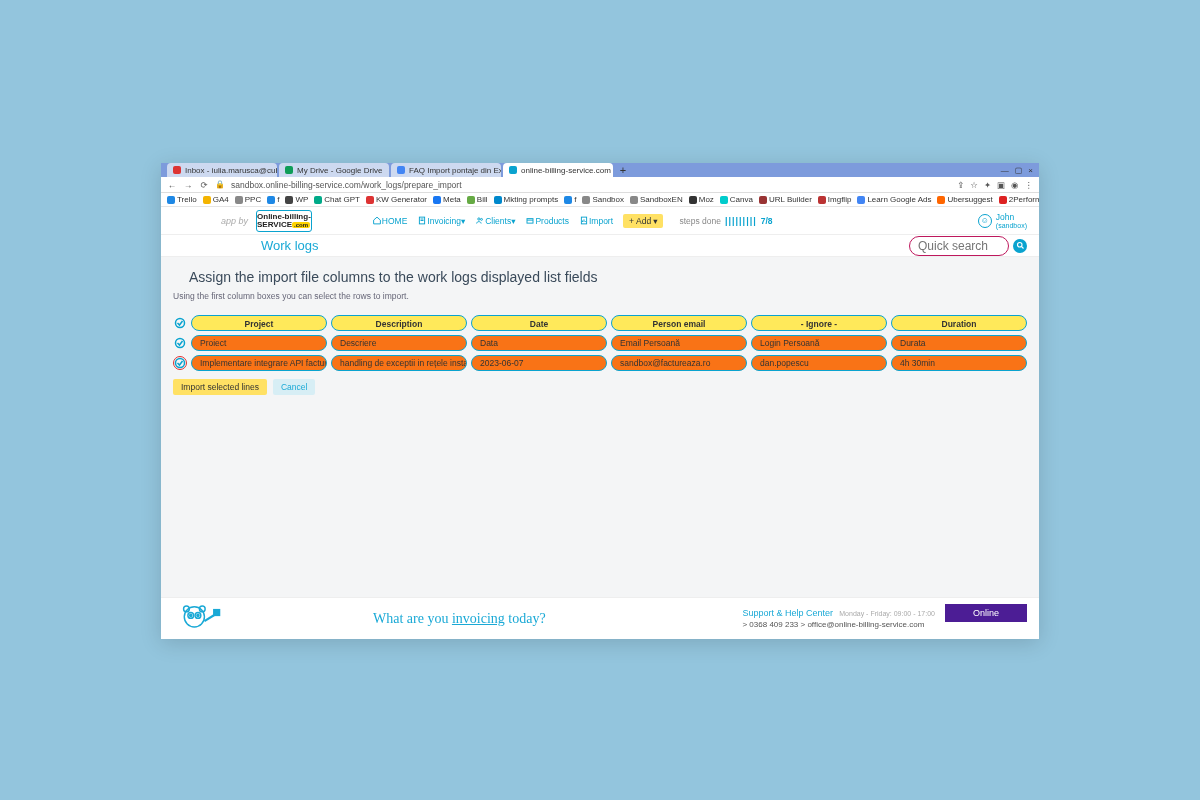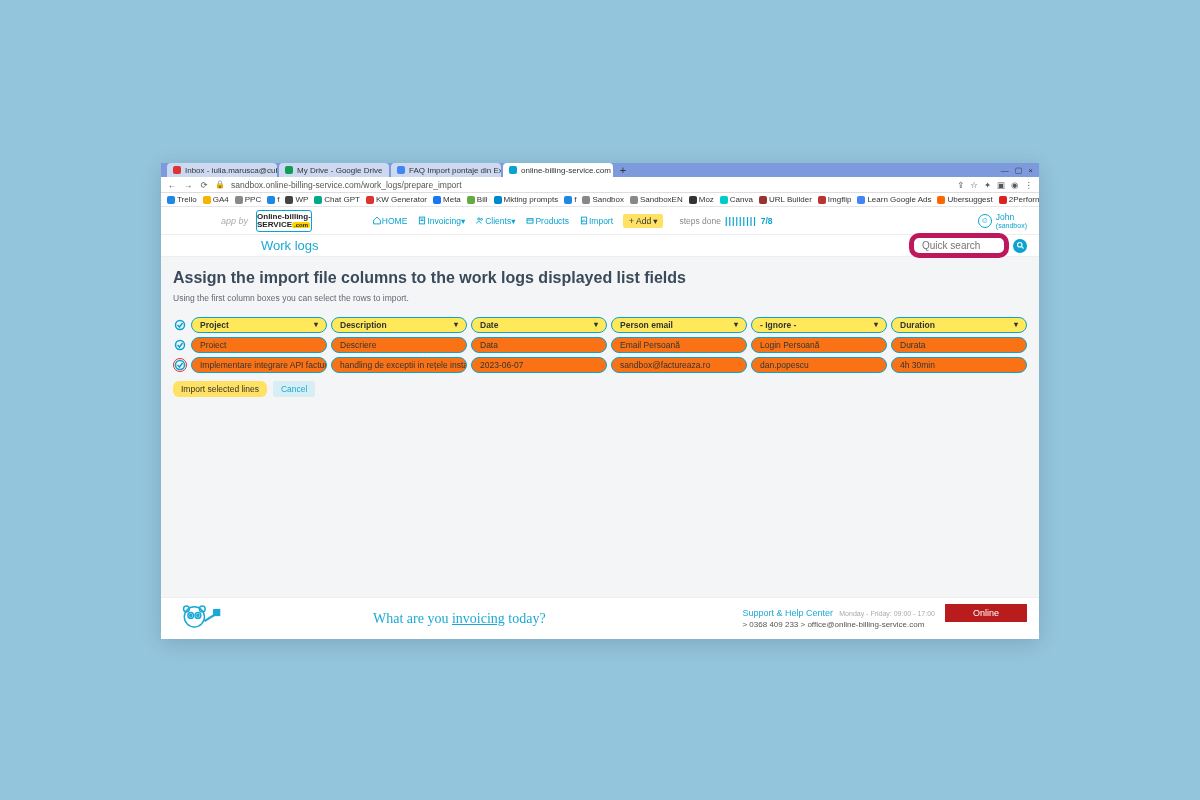--- a/index.html
+++ b/index.html
@@ -40,50 +40,50 @@
   .steps { color: #888; display:flex; align-items:center; gap:4px; margin-left:6px; }
   .bars { letter-spacing:1px; color:#0aa3cf; font-weight:bold; font-size:9px; }
   .stepcount { color:#0aa3cf; font-weight:bold; }
   .user { margin-left: auto; display:flex; align-items:center; gap:4px; color:#0aa3cf; }
   .user .uico { width:14px; height:14px; border:1.5px solid #0aa3cf; border-radius:50%; display:flex; align-items:center; justify-content:center; font-size:8px; color:#0aa3cf; }
 
   
   .subhdr { height: 22px; background:#fff; border-bottom:1px solid #eee; display:flex; align-items:center; padding:0 12px 0 100px; }
   .pagename { color:#1aa9d6; font-size:13px; }
   .search { margin-left:auto; display:flex; align-items:center; }
-  .search input { border:5px solid #be185d; border-radius:10px; padding:2px 8px; font-size:10px; width:100px; color:#888; }
+  .search input { border:1px solid #be185d; border-radius:10px; padding:2px 8px; font-size:12px; width:100px; color:#888; }
   .search .sico { width:14px; height:14px; border-radius:50%; background:#0aa3cf; margin-left:4px; display:flex; align-items:center; justify-content:center; color:#fff; }
 
   
   .content { background:#f4f5f6; padding: 12px; height: calc(100% - 14px - 16px - 14px - 28px - 22px - 42px); overflow:hidden; }
-  .content h2 { font-size: 16px; font-weight: bold; color: #3a4a5a; margin-bottom: 6px; }
+  .content h2 { font-size: 14px; font-weight: normal; color: #3a4a5a; margin-bottom: 6px; margin-left: 16px; }
   .content .help { font-size: 8.5px; color: #667; line-height: 1.4; margin-bottom: 12px; }
 
   .gridrow { display:flex; align-items:center; gap:4px; margin-bottom:4px; }
   .rowcheck { width:14px; height:14px; flex-shrink:0; display:flex; align-items:center; justify-content:center; }
   .rowcheck svg { width:12px; height:12px; }
   .rowcheck.ring { border:1.5px solid #d33; border-radius:50%; }
   .cell { flex:1; border:1px solid #0aa3cf; border-radius:10px; padding:2px 8px; font-size:8.5px; color:#333; background:#f97316; height:16px; line-height:12px; display:flex; align-items:center; justify-content:space-between; overflow:hidden; white-space:nowrap; }
-  .cell.hdr { background:#ffe95a; font-weight:bold; }
+  .cell.hdr { background:#ffe95a; font-weight:bold;flex-direction:column; }
   .cell .dd { color:#333; font-size:8px; }
 
   .actions { margin-top:8px; display:flex; gap:6px; }
   .btn { padding:3px 8px; font-size:8.5px; border-radius:2px; cursor:pointer; }
-  .btn.primary { background:#ffe164; color:#333;border-radius:6px; }
+  .btn.primary { background:#ffe164; color:#333; }
   .btn.sec { background:#d7eef5; color:#1aa9d6; }
 
   
   .footer { position:absolute; bottom:0; left:0; right:0; height:42px; background:#fff; border-top:1px solid #eee; display:flex; align-items:center; padding:0 12px; font-size:8.5px; }
   .mascot { width:60px; height:36px; display:flex; align-items:flex-end; justify-content:center; }
   .mascot svg { width:60px; height:36px; }
   .tagline { color:#1aa9d6; font-family: 'Comic Sans MS', cursive; font-size:14px; margin-left:140px; }
   .tagline .ul { text-decoration: underline; text-decoration-color:#1aa9d6; }
   .support { margin-left:auto; font-size:8px; color:#555; line-height:1.4; }
   .support .t { color:#1aa9d6; font-size:9px; }
-  .chat { background:#b91c1c; color:#fff; padding:4px 28px; margin-left:10px; font-size:9px; align-self:flex-start; margin-top:6px; }
+  .chat { background:#4c1d95; color:#fff; padding:4px 28px; margin-left:10px; font-size:9px; align-self:flex-start; margin-top:6px; }
 </style>
 </head>
 <body>
 
 <div class="stage">
 
   <div class="tabstrip">
     <div class="tab">
         <span class="favicon" style="background:#d33"></span>
         <span>Inbox - iulia.marusca@cubu…</span>

